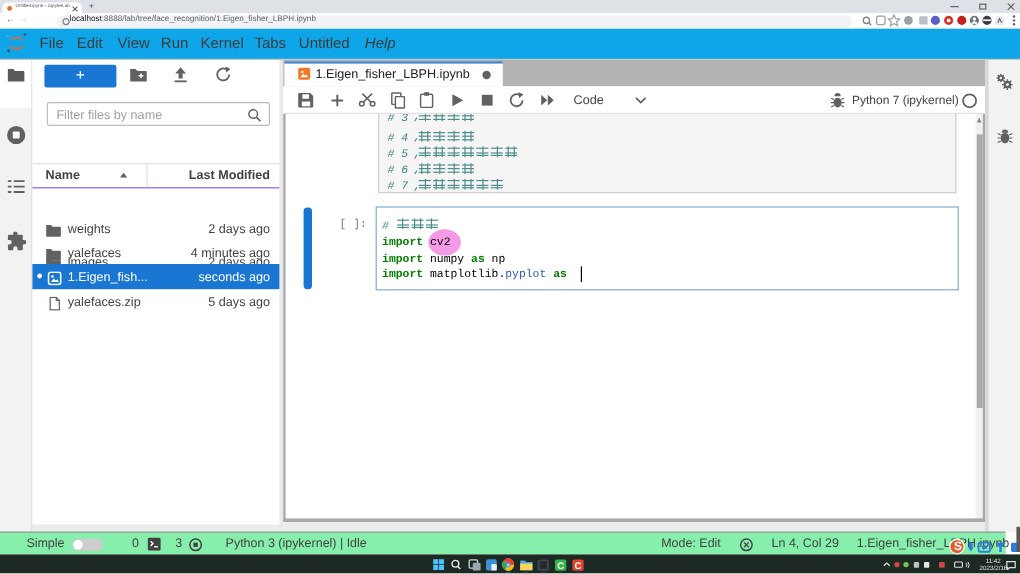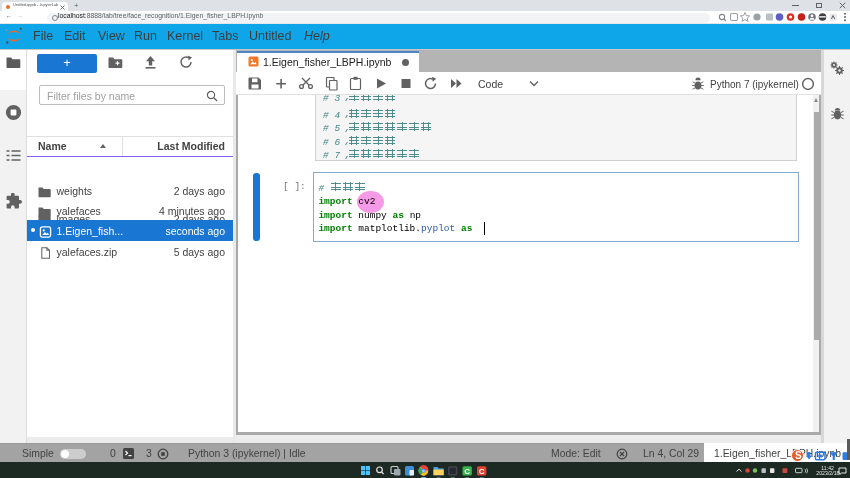--- a/index.html
+++ b/index.html
@@ -68,21 +68,21 @@
 .cj b{position:absolute;left:4.5px;top:0;width:1px;bottom:0;background:currentColor;}
 .cj.v2 b{left:2px;}
 .cj.v2 u{position:absolute;right:2px;top:0;width:1px;bottom:0;background:currentColor;}
 .pau{display:inline-block;width:5px;height:3px;margin:0 1px;vertical-align:-1px;border-right:1.5px solid currentColor;transform:skewX(-30deg);}
 #pink{left:43px;top:17.5px;width:27px;height:22px;border-radius:50%;background:#f59ae6;}
 #cursor{left:247.5px;top:127px;width:1.5px;height:13px;background:#000;}
 
 #sbtrack{left:577px;top:45px;width:7px;height:337px;background:#f1f1f1;}
 #sbthumb{left:578px;top:62px;width:5px;height:228px;background:#ababab;}
 
-#statusbar{left:0;top:443px;width:704px;height:19px;background:#a3a3a3;border-top:1px solid #999;box-sizing:border-box;font-size:10.4px;color:#424242;}
+#statusbar{left:0;top:443px;width:838px;height:19px;background:#86efac;border-top:1px solid #999;box-sizing:border-box;font-size:10.4px;color:#424242;}
 #statusbar .it{position:absolute;top:4px;}
 #toggle{left:60px;top:4.5px;width:26px;height:10px;background:#cdcdcd;border-radius:5px;}
 #toggle::before{content:"";position:absolute;left:1px;top:1px;width:8px;height:8px;border-radius:50%;background:#fff;}
 
 #taskbar{left:0;top:462px;width:850px;height:16px;background:#1d2a24;}
 
 #ime{left:788px;top:449px;width:62px;height:15px;}
 </style></head>
 <body>
 

